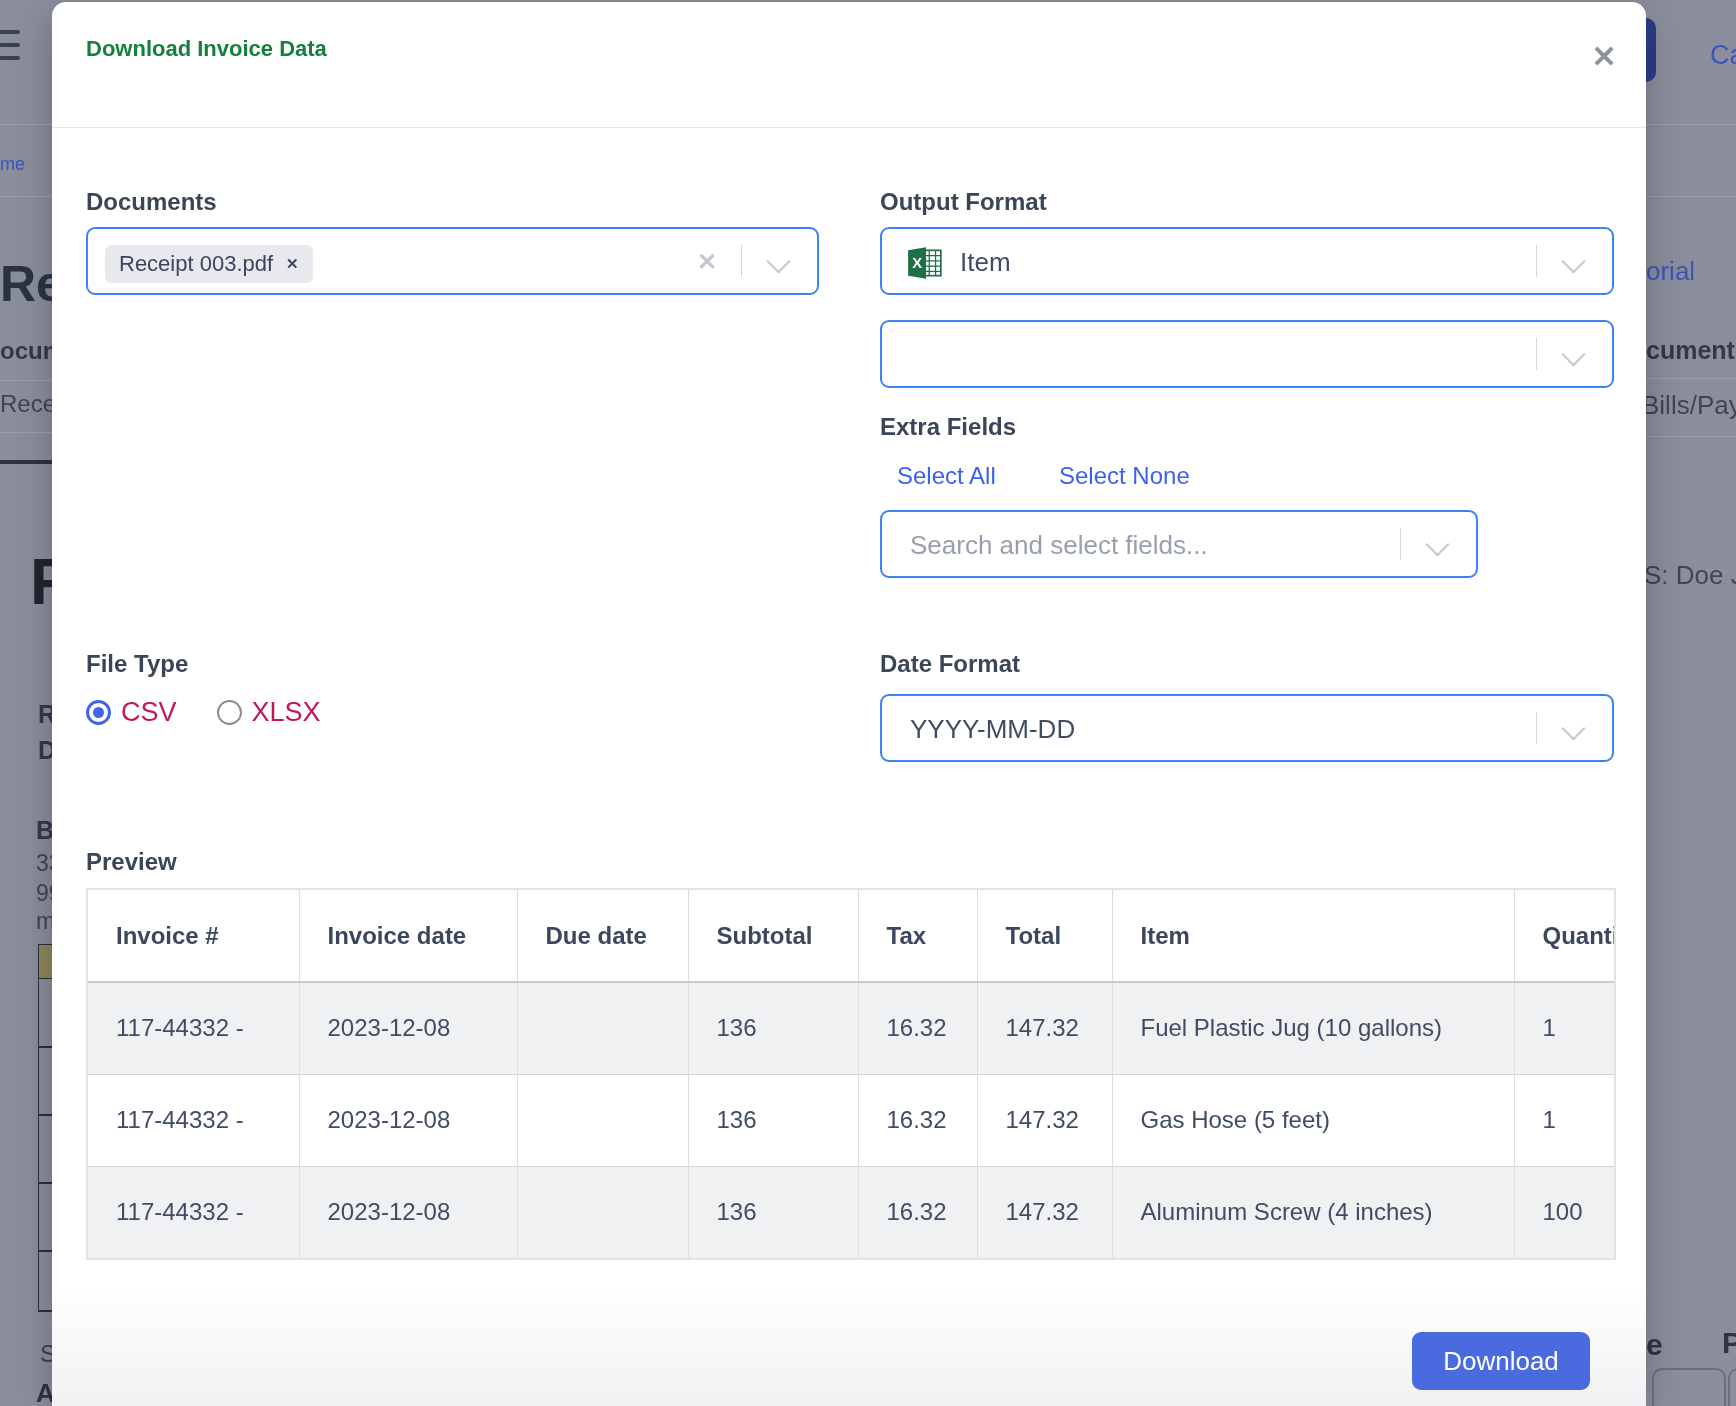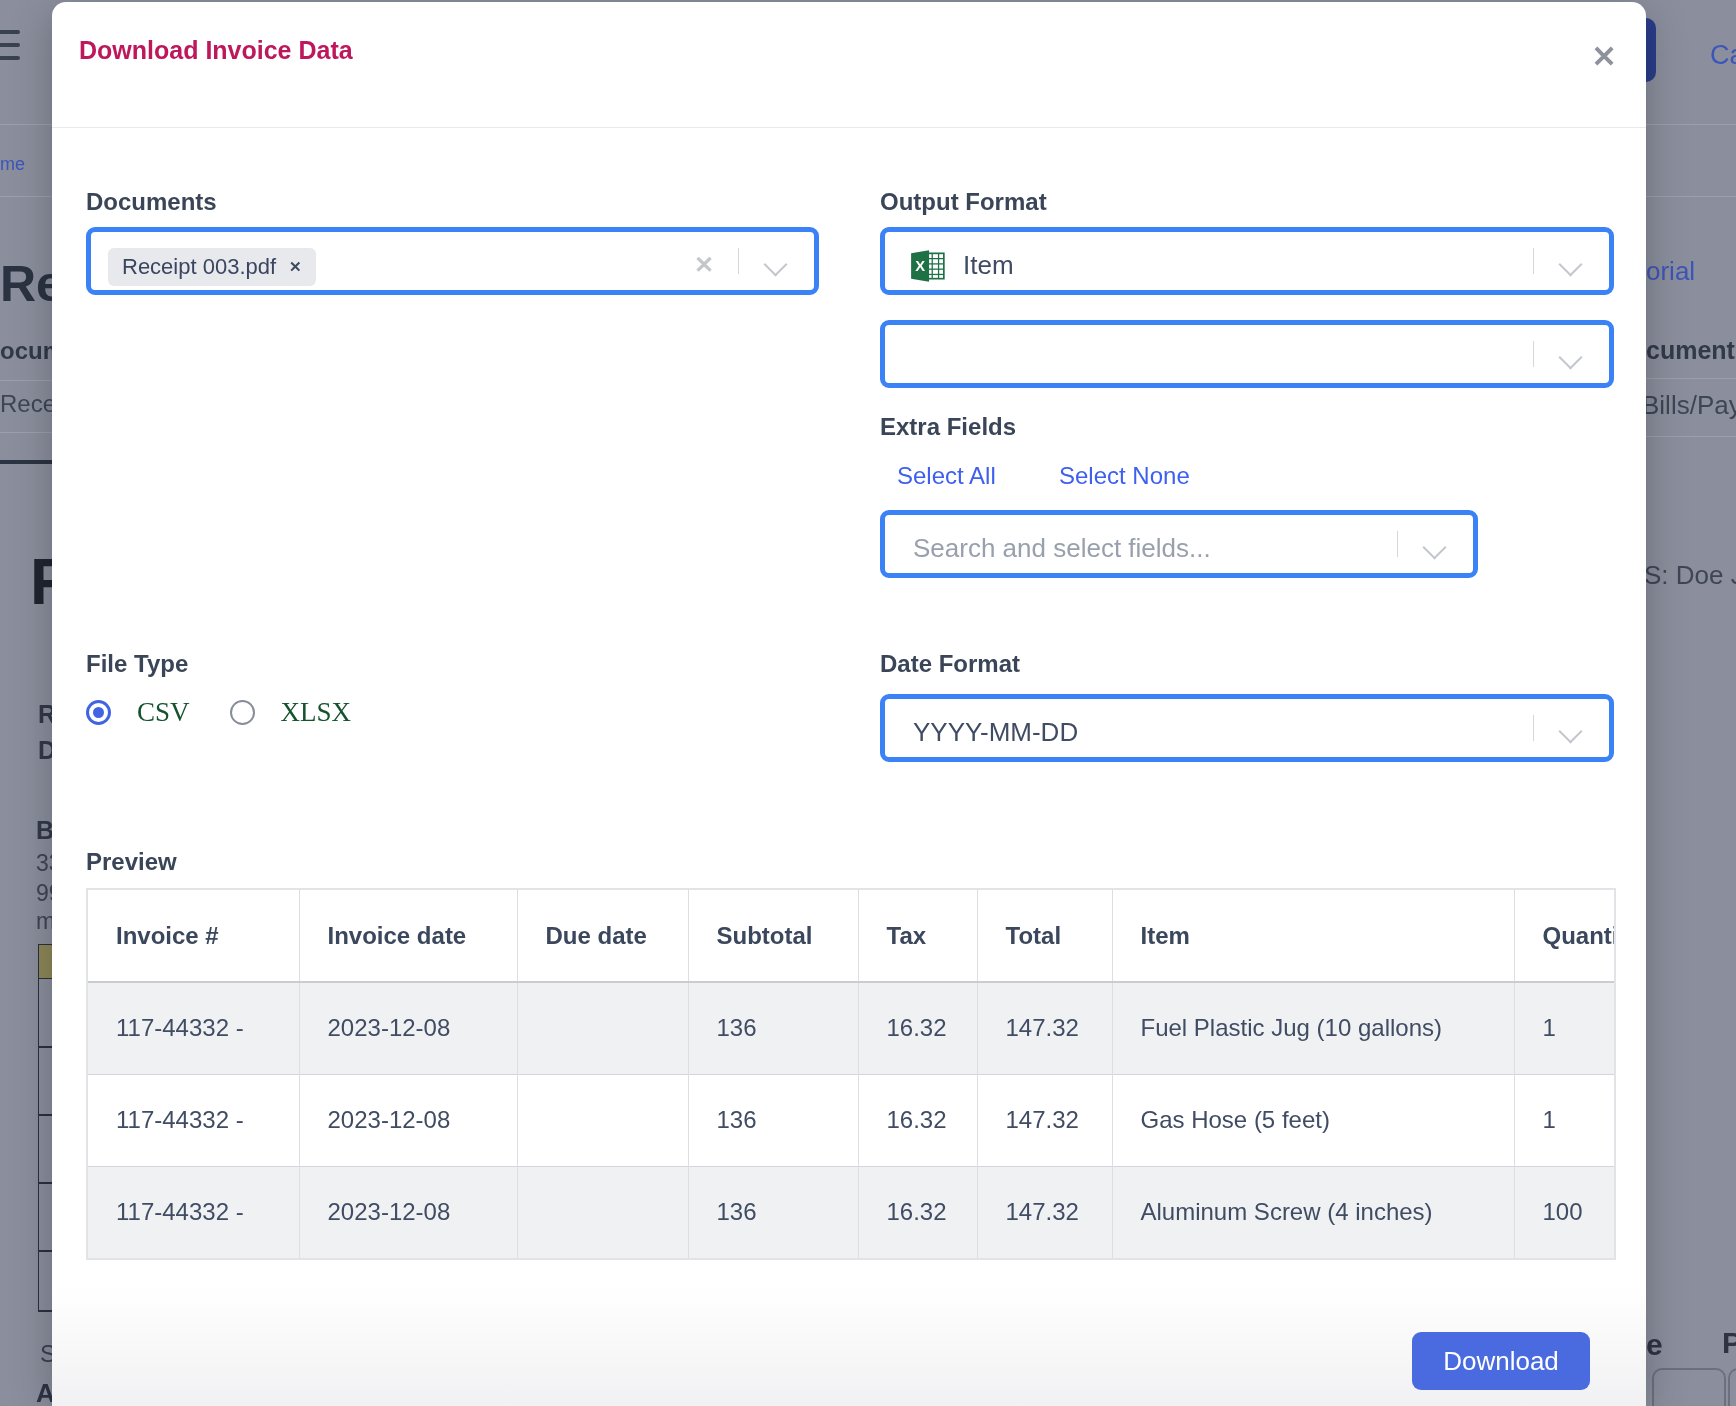--- a/index.html
+++ b/index.html
@@ -45,28 +45,28 @@
   .frag-P{left:1722px;top:1326px;font-size:30px;font-weight:700;color:#2e3443;}
   .frag-box1{position:absolute;left:1652px;top:1368px;width:70px;height:40px;border:2px solid #6b7080;border-bottom:none;border-radius:10px 10px 0 0;z-index:1;}
   .frag-box2{position:absolute;left:1728px;top:1368px;width:30px;height:40px;border:2px solid #6b7080;border-bottom:none;border-radius:10px 10px 0 0;z-index:1;}
 
   
   .modal{
     position:absolute;left:52px;top:2px;width:1594px;height:1404px;
     background:#ffffff;border-radius:14px;z-index:10;
     box-shadow:0 10px 40px rgba(0,0,0,.25);
   }
-  .modal-title{position:absolute;left:27px;top:34px;font-size:25px;font-weight:600;color:#be185d;}
+  .modal-title{position:absolute;left:34px;top:34px;font-size:22px;font-weight:600;color:#15803d;}
   .modal-close{position:absolute;left:1530px;top:32px;width:44px;height:44px;display:flex;align-items:center;justify-content:center;
     font-size:30px;font-weight:600;color:#8d929c;cursor:pointer;}
   .modal-hr{position:absolute;left:0;top:125px;width:100%;height:1px;background:#e8e9ec;}
 
   .sec-label{position:absolute;font-size:24px;font-weight:700;color:#3a4658;}
   .sel{
-    position:absolute;height:68px;border:5px solid #3b82f6;border-radius:9px;background:#fff;
+    position:absolute;height:68px;border:2px solid #3b82f6;border-radius:9px;background:#fff;
     box-sizing:border-box;cursor:pointer;
   }
   .sel .vdiv{position:absolute;right:75px;top:16px;bottom:16px;width:1px;background:#d5d7dc;}
   .sel .chev{position:absolute;right:30px;top:24px;width:15px;height:15px;
     border-right:2.5px solid #c3c7cd;border-bottom:2.5px solid #c3c7cd;transform:rotate(45deg);}
   .sel .val{position:absolute;left:28px;top:0;line-height:66px;font-size:26px;color:#404c63;white-space:nowrap;}
   .sel .ph{color:#99a0ad;}
   .sel .clearx{position:absolute;right:100px;top:0;line-height:66px;font-size:24px;color:#c3c7cd;font-weight:600;}
   .chip{position:absolute;left:17px;top:16px;height:38px;background:#e8e9ec;border-radius:6px;
     display:flex;align-items:center;padding:0 14px;font-size:22px;color:#3a4660;}
@@ -74,21 +74,21 @@
   .excel-ico{position:absolute;left:24px;top:16px;width:38px;height:36px;}
   .sel-excel .val{left:78px;}
 
   .link{position:absolute;font-size:24px;color:#3d60ef;cursor:pointer;white-space:nowrap;}
 
   .radio-row{position:absolute;left:34px;top:695px;display:flex;align-items:center;z-index:11;}
   .radio{width:25px;height:25px;border-radius:50%;box-sizing:border-box;position:relative;cursor:pointer;flex:none;}
   .radio.sel-on{border:3px solid #4064e4;}
   .radio.sel-on::after{content:"";position:absolute;left:50%;top:50%;width:11px;height:11px;margin:-5.5px 0 0 -5.5px;border-radius:50%;background:#4064e4;}
   .radio.sel-off{border:2.5px solid #878d99;}
-  .radio-label{margin:0 40px 0 26px;font-size:27px;color:#14532d;font-family:Liberation Serif, serif;}
+  .radio-label{margin:0 40px 0 10px;font-size:27px;color:#be185d;}
 
   
   .pv-wrap{position:absolute;left:34px;top:886px;width:1530px;border:2px solid #e2e3e7;box-sizing:border-box;overflow:hidden;background:#fff;}
   table.pv{border-collapse:collapse;table-layout:fixed;width:1552px;}
   table.pv th, table.pv td{
     height:92px;padding:0 10px 0 28px;text-align:left;vertical-align:middle;
     font-size:24px;color:#404c63;white-space:nowrap;overflow:hidden;box-sizing:border-box;
   }
   table.pv th{font-weight:700;color:#3b475c;background:#fff;border-bottom:2px solid #caccd2;}
   table.pv th + th, table.pv td + td{border-left:1px solid #dcdee2;margin-top:32px;}

